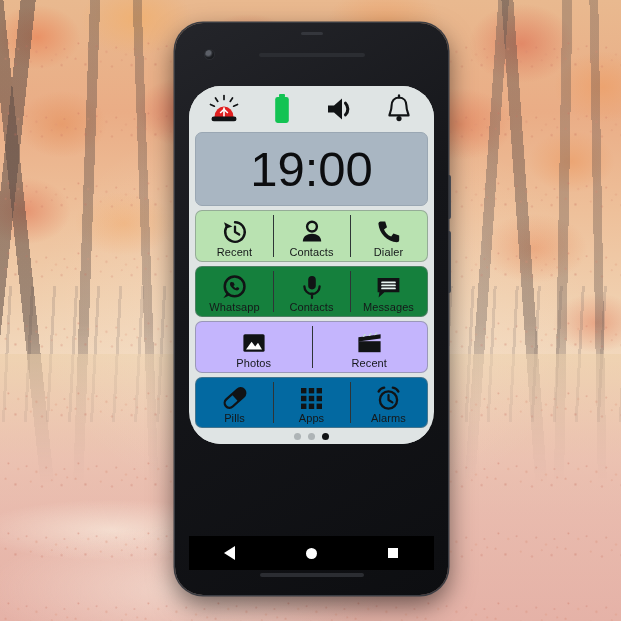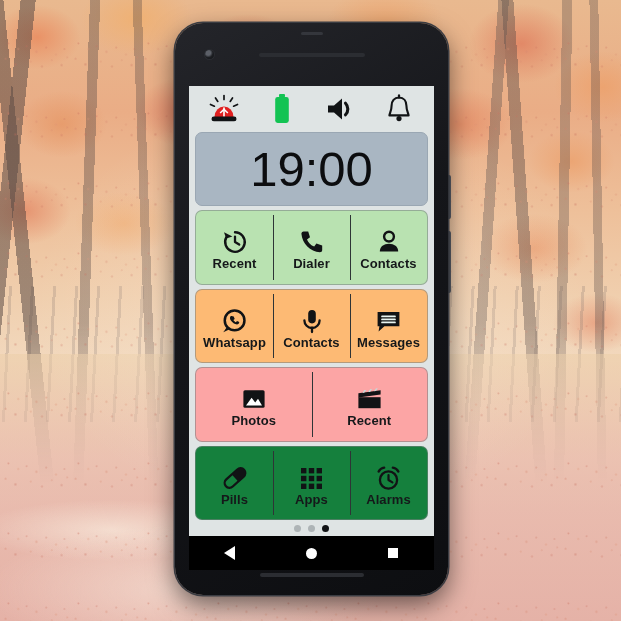--- a/index.html
+++ b/index.html
@@ -189,25 +189,26 @@
     background: #2b2d32;
     border-radius: 3px;
   }
 
   
   #screen {
     position: absolute;
     left: 14px;
     top: 63px;
     width: 245px;
-    height: 450px;
+    height: 358px;
     background: #dfe4e4;
     overflow: hidden;
     display: flex;
     flex-direction: column;
+    border-radius: 32px;
   }
 
   
   .statusbar {
     height: 46px;
     flex: 0 0 46px;
     display: flex;
     align-items: center;
     justify-content: space-around;
     padding: 0 6px;
@@ -275,25 +276,24 @@
     width: 1.4px;
     background: #2e3436;
   }
   .tile-icon {
     height: 29px;
     display: flex;
     align-items: flex-end;
     justify-content: center;
   }
   .tile-label {
-    font-size: 13px;
+    font-size: 11px;
     color: #15181a;
     line-height: 1;
     letter-spacing: .1px;
-    font-weight: bold;
   }
 
   
   .dots {
     flex: 0 0 16px;
     display: flex;
     align-items: center;
     justify-content: center;
     gap: 7px;
     background: #dfe4e4;
@@ -425,37 +425,37 @@
                 <path d="M13 3.2 A9.8 9.8 0 1 1 4.4 8.2" fill="none" stroke="#111315" stroke-width="2.4" stroke-linecap="round"></path>
                 <path d="M2 3.2 L4.2 9.4 L10.4 7.6 Z" fill="#111315"></path>
                 <path d="M13 7.6 V13 L17.2 15.6" fill="none" stroke="#111315" stroke-width="2.3" stroke-linecap="round" stroke-linejoin="round"></path>
               </svg>
             </div>
             <span class="tile-label">Recent</span>
           </div>
           <div class="tile">
             <div class="tile-icon">
               <svg width="26" height="26" viewBox="0 0 26 26">
-                <path d="M4.6 2.4 L9.2 2.4 L11 8.2 L8 10.4 C9.2 13.4 12 16.2 15.2 17.6 L17.4 14.6 L23.2 16.4 L23.2 21 C23.2 22.3 22.2 23.3 20.9 23.3 C11.3 22.7 3.2 14.6 2.4 4.8 C2.4 3.5 3.3 2.4 4.6 2.4 Z" fill="#111315"></path>
-              </svg>
-            </div>
-            <span class="tile-label">Dialer</span>
-          </div>
-          <div class="tile">
-            <div class="tile-icon">
-              <svg width="26" height="26" viewBox="0 0 26 26">
                 <circle cx="13" cy="7.6" r="4.9" fill="none" stroke="#111315" stroke-width="2.4"></circle>
                 <path d="M3.8 22.4 C3.8 17.6 7.9 14.8 13 14.8 C18.1 14.8 22.2 17.6 22.2 22.4 Z" fill="#111315"></path>
               </svg>
             </div>
             <span class="tile-label">Contacts</span>
           </div>
-        </div>
-
-        <div class="row" style="background:#fdba74">
+          <div class="tile">
+            <div class="tile-icon">
+              <svg width="26" height="26" viewBox="0 0 26 26">
+                <path d="M4.6 2.4 L9.2 2.4 L11 8.2 L8 10.4 C9.2 13.4 12 16.2 15.2 17.6 L17.4 14.6 L23.2 16.4 L23.2 21 C23.2 22.3 22.2 23.3 20.9 23.3 C11.3 22.7 3.2 14.6 2.4 4.8 C2.4 3.5 3.3 2.4 4.6 2.4 Z" fill="#111315"></path>
+              </svg>
+            </div>
+            <span class="tile-label">Dialer</span>
+          </div>
+        </div>
+
+        <div class="row" style="background:#15803d">
           <div class="tile">
             <div class="tile-icon">
               <svg width="27" height="27" viewBox="0 0 27 27">
                 <path d="M13.6 2.3 A11.1 11.1 0 1 0 24.7 13.4 A11.1 11.1 0 0 0 13.6 2.3 Z
                          M13.6 4.8 A8.6 8.6 0 1 1 5 13.4 A8.6 8.6 0 0 1 13.6 4.8 Z" fill="#111315"></path>
                 <path d="M5.6 20.4 L2.3 25.2 L8.1 22.6 Z" fill="#111315"></path>
                 <path d="M10.6 9.1 C10 9.1 9.3 9.4 9.1 10.2 C8.8 11.1 9.1 12.3 9.9 13.5 C10.9 15 12.4 16.4 14.3 17.1 C15.5 17.5 16.6 17.5 17.3 17.1 C17.9 16.8 18.2 16.2 18.2 15.6 L18.2 14.9 L16 13.9 L14.9 15.2 C14 14.8 13 13.9 12.4 12.9 L13.7 11.9 L12.7 9.6 Z" fill="#111315"></path>
               </svg>
             </div>
             <span class="tile-label">Whatsapp</span>
@@ -478,21 +478,21 @@
                   <line x1="7" y1="8.4" x2="20" y2="8.4"></line>
                   <line x1="7" y1="11.4" x2="20" y2="11.4"></line>
                   <line x1="7" y1="14.4" x2="20" y2="14.4"></line>
                 </g>
               </svg>
             </div>
             <span class="tile-label">Messages</span>
           </div>
         </div>
 
-        <div class="row" style="background:#fca5a5">
+        <div class="row" style="background:#c4b5fd">
           <div class="tile">
             <div class="tile-icon">
               <svg width="26" height="26" viewBox="0 0 26 26">
                 <rect x="2.4" y="4.2" width="21.2" height="17.6" rx="1.6" fill="#111315"></rect>
                 <path d="M5 19.4 L10.6 11.8 L14.2 16.4 L17 12.8 L21 19.4 Z" fill="#ffffff"></path>
               </svg>
             </div>
             <span class="tile-label">Photos</span>
           </div>
           <div class="tile">
@@ -504,21 +504,21 @@
                   <path d="M12.2 6.1 L14.2 3.3 L16 3.1 L14 5.9 Z"></path>
                   <path d="M18 5.3 L20 2.5 L21.8 2.3 L19.8 5.1 Z"></path>
                 </g>
                 <rect x="2.4" y="11.2" width="22.2" height="11" fill="#111315"></rect>
               </svg>
             </div>
             <span class="tile-label">Recent</span>
           </div>
         </div>
 
-        <div class="row" style="background:#15803d">
+        <div class="row" style="background:#0369a1">
           <div class="tile">
             <div class="tile-icon">
               <svg width="28" height="26" viewBox="0 0 28 26">
                 <g transform="rotate(-42 14 13)">
                   <rect x="1.8" y="8.2" width="24.4" height="9.6" rx="4.8" fill="none" stroke="#111315" stroke-width="2.3"></rect>
                   <path d="M14 8.2 H21.4 A4.8 4.8 0 0 1 26.2 13 A4.8 4.8 0 0 1 21.4 17.8 H14 Z" fill="#111315"></path>
                 </g>
               </svg>
             </div>
             <span class="tile-label">Pills</span>

